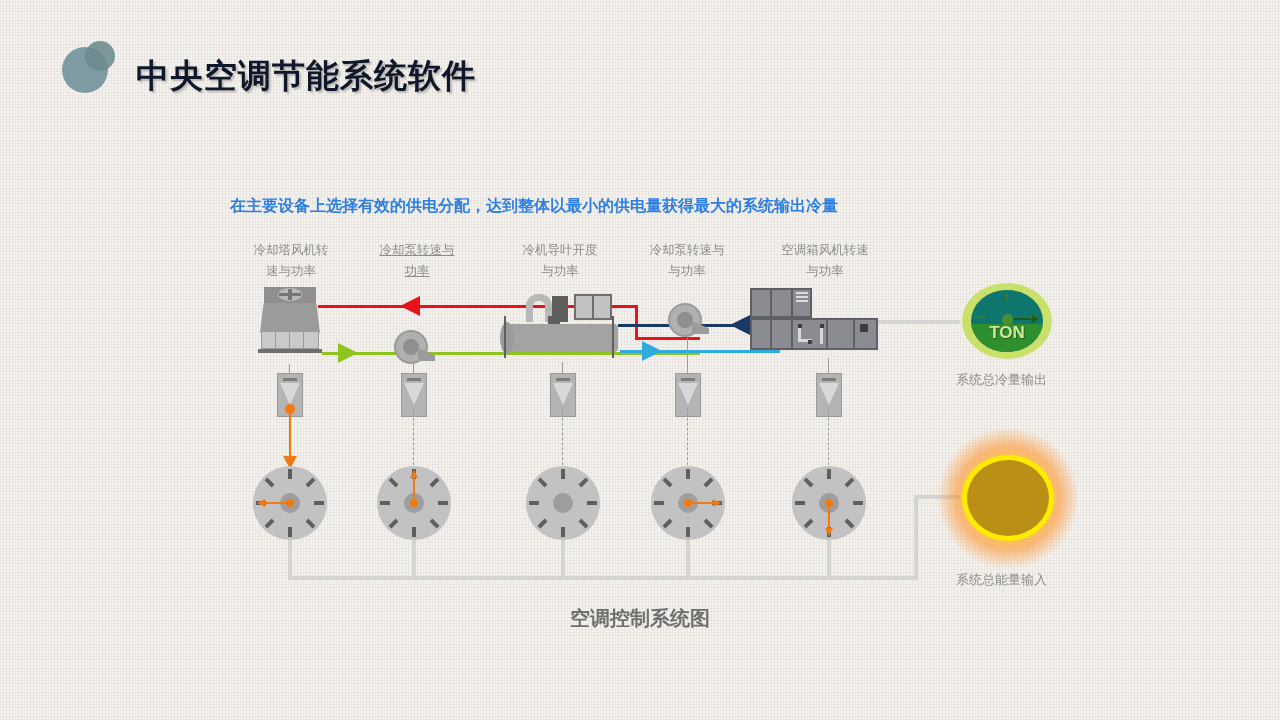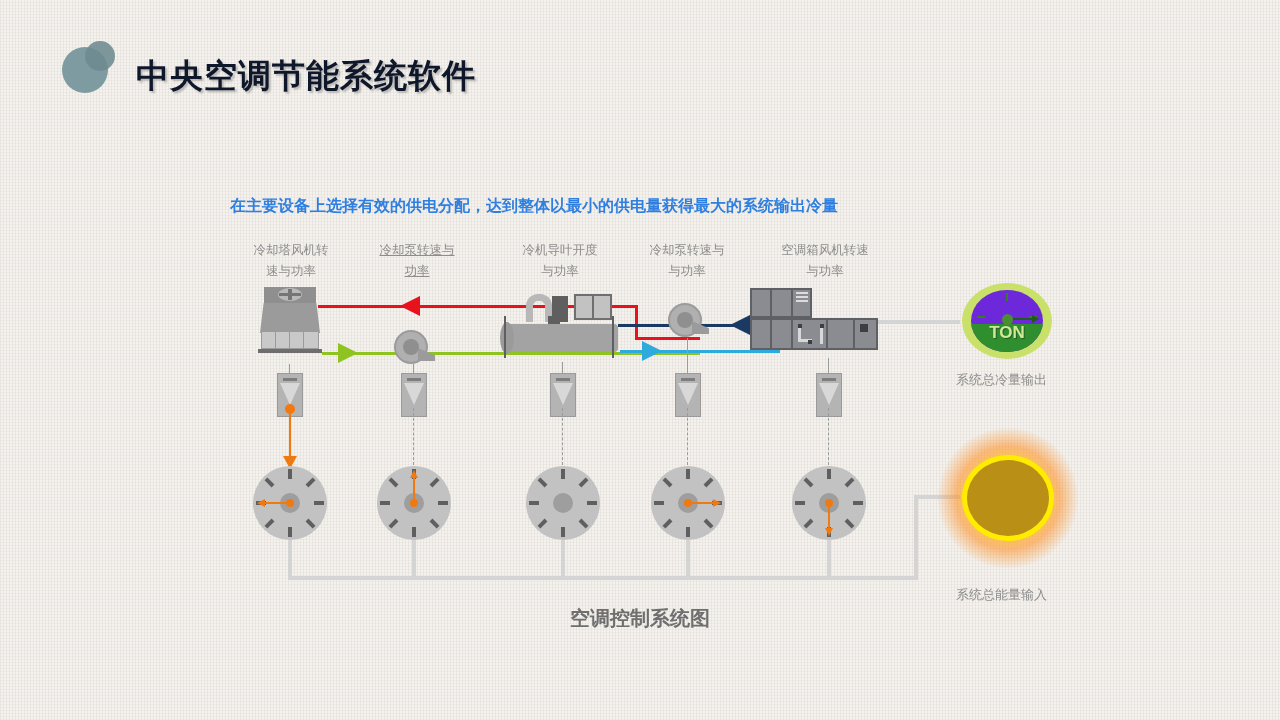--- a/index.html
+++ b/index.html
@@ -72,21 +72,21 @@
   .motor .disc{position:absolute;inset:0;border-radius:50%;background:#c2c2c2;}
   .motor .hub{position:absolute;left:27px;top:27px;width:20px;height:20px;border-radius:50%;background:#9e9e9e;}
   .motor .tick{position:absolute;left:35px;top:3px;width:4px;height:10px;background:#5f5f5f;transform-origin:2px 34px;}
   .motor .needle{position:absolute;left:36px;top:11px;width:2px;height:26px;background:#f07a10;transform-origin:1px 26px;}
   .motor .needle:after{content:"";position:absolute;left:-3px;top:-7px;width:0;height:0;border-left:4px solid transparent;border-right:4px solid transparent;border-bottom:8px solid #f07a10;}
   .motor .pin{position:absolute;left:33px;top:33px;width:8px;height:8px;border-radius:50%;background:#f07a10;}
 
   
   .gauge{position:absolute;}
   .gauge .ring{position:absolute;inset:0;border-radius:50%;}
-  .gauge .face{position:absolute;border-radius:50%;overflow:hidden;background:#6d28d9;}
+  .gauge .face{position:absolute;border-radius:50%;overflow:hidden;background:#0f766e;}
   .gauge .lower{position:absolute;left:0;bottom:0;width:100%;height:45%;background:#2f8f2f;}
   .gauge .txt{
     position:absolute;width:100%;text-align:center;font-weight:bold;color:#cfe89a;
     text-shadow:1px 1px 1px rgba(0,0,0,.35);
   }
   .gauge .gpin{position:absolute;border-radius:50%;background:#4a8f2f;}
   .gauge .gneedle{position:absolute;height:2px;background:#1d5c1d;}
   .gauge .gneedle:after{content:"";position:absolute;right:-6px;top:-3px;width:0;height:0;border-top:4px solid transparent;border-bottom:4px solid transparent;border-left:7px solid #1d5c1d;}
   .gauge .gtick{position:absolute;background:#3c7a24;}
 
@@ -351,17 +351,17 @@
     </div>
   </div>
   <div class="cap-label" style="left:956px;top:371px;">系统总冷量输出</div>
 
   <div class="glow" style="left:938px;top:428px;width:140px;height:140px;
        background:radial-gradient(circle, rgba(255,200,40,.95) 30%, rgba(255,140,30,.55) 52%, rgba(255,120,30,0) 72%);"></div>
   <div class="gauge" style="left:962px;top:455px;width:92px;height:86px;">
     <div class="ring" style="background:#ffec00;"></div>
     <div class="ring" style="left:5px;top:5px;right:5px;bottom:5px;background:#b98f15;width:82px;height:76px;"></div>
   </div>
-  <div class="cap-label" style="left:956px;top:586px;">系统总能量输入</div>
+  <div class="cap-label" style="left:956px;top:571px;">系统总能量输入</div>
 
   <div id="diagram-caption">空调控制系统图</div>
 
 </div>
 
 </body></html>

